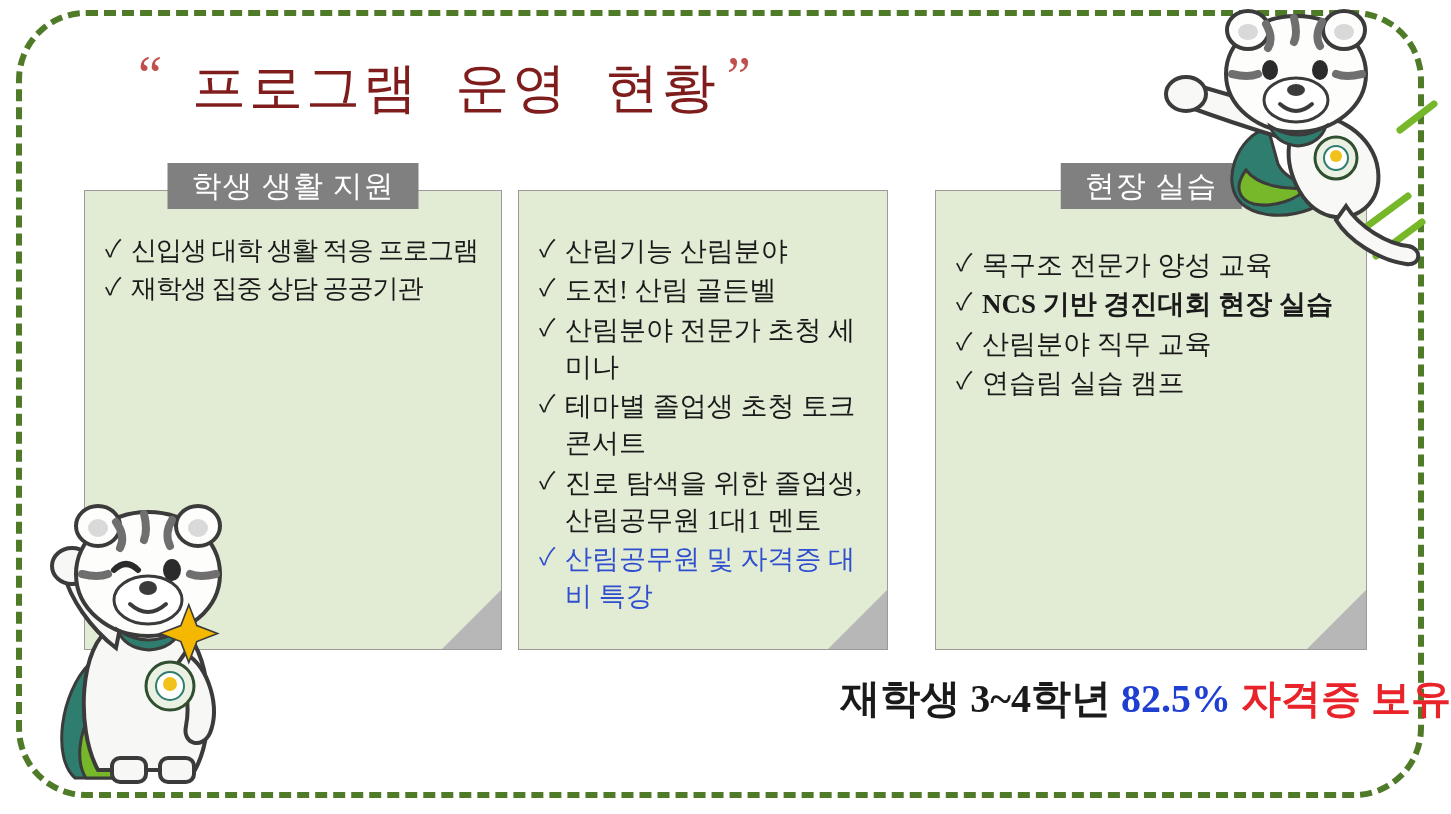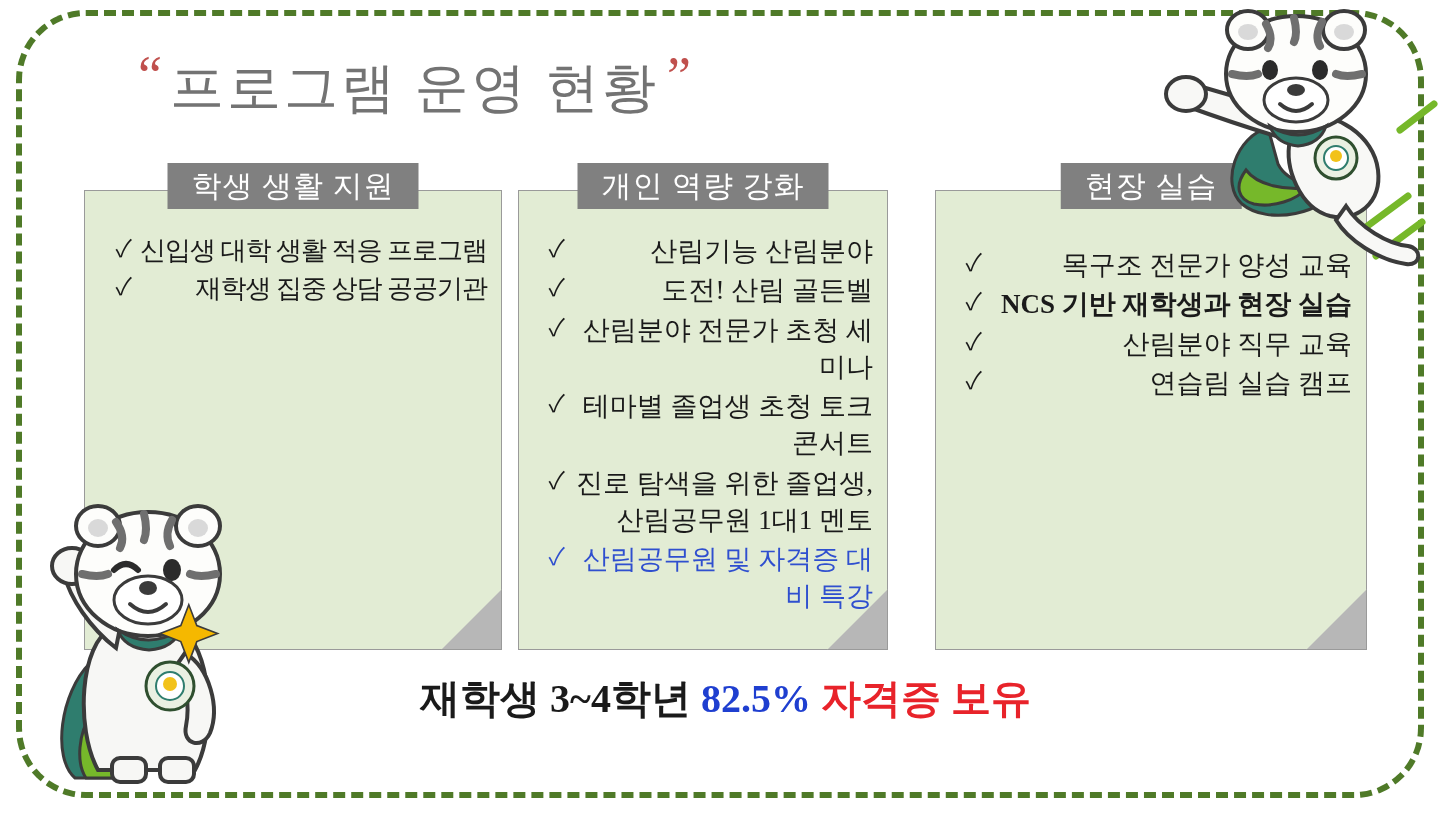--- a/index.html
+++ b/index.html
@@ -47,32 +47,32 @@
     position: relative;
     top: -12px;
   }
   .title-green {
     font-size: 54px;
     color: #77933c;
     letter-spacing: 3px;
   }
   .title-black {
     font-size: 54px;
-    color: #737373;
+    color: #7f1d1d;
     letter-spacing: 3px;
-    margin-left: 0;
+    margin-left: 22px;
+    font-family: Liberation Mono, monospace;
   }
 
   
   .card {
     position: absolute;
     background: #e2ecd4;
     border: 1px solid #9a9a9a;
     box-sizing: border-box;
-    text-align: right;
   }
   
   .card .fold {
     position: absolute;
     right: -1px;
     bottom: -1px;
     width: 60px;
     height: 60px;
     background: #b7b7b7;
     clip-path: polygon(100% 0, 100% 100%, 0 100%);
@@ -128,20 +128,21 @@
     left: 0;
     top: 672px;
     width: 1451px;
     text-align: center;
   }
   .bline {
     font-size: 40px;
     color: #1a1a1a;
     line-height: 1.35;
     white-space: nowrap;
+    text-align: right;
   }
   .b-bold { font-weight: bold; }
   .b-blue { color: #1f3fd0; font-weight: bold; }
   .b-red  { color: #e8232a; font-weight: bold; }
 
   
   .mascot { position: absolute; }
   #mascot-left  { left: 20px;  top: 478px;  width: 260px; height: 320px; }
   #mascot-right { left: 1150px; top: 8px;   width: 300px; height: 300px; }
 </style>
@@ -165,21 +166,20 @@
     </div>
     <div class="item">
       <span class="check">✓</span>
       <span class="txt">재학생 집중 상담 공공기관</span>
     </div>
   </div>
   <div class="fold"></div>
 </div>
 
 <div class="card card2" id="card2">
-  <div class="card-head">개인 역량 강화</div>
   <div class="card-body">
     <div class="item">
       <span class="check">✓</span>
       <span class="txt">산림기능 산림분야</span>
     </div>
     <div class="item">
       <span class="check">✓</span>
       <span class="txt">도전! 산림 골든벨</span>
     </div>
     <div class="item">
@@ -204,21 +204,21 @@
 
 <div class="card card3" id="card3">
   <div class="card-head">현장 실습</div>
   <div class="card-body" style="padding-top:56px;">
     <div class="item">
       <span class="check">✓</span>
       <span class="txt">목구조 전문가 양성 교육</span>
     </div>
     <div class="item">
       <span class="check">✓</span>
-      <span class="txt bold">NCS 기반 재학생과 현장 실습</span>
+      <span class="txt bold">NCS 기반 경진대회 현장 실습</span>
     </div>
     <div class="item">
       <span class="check">✓</span>
       <span class="txt">산림분야 직무 교육</span>
     </div>
     <div class="item">
       <span class="check">✓</span>
       <span class="txt">연습림 실습 캠프</span>
     </div>
   </div>

